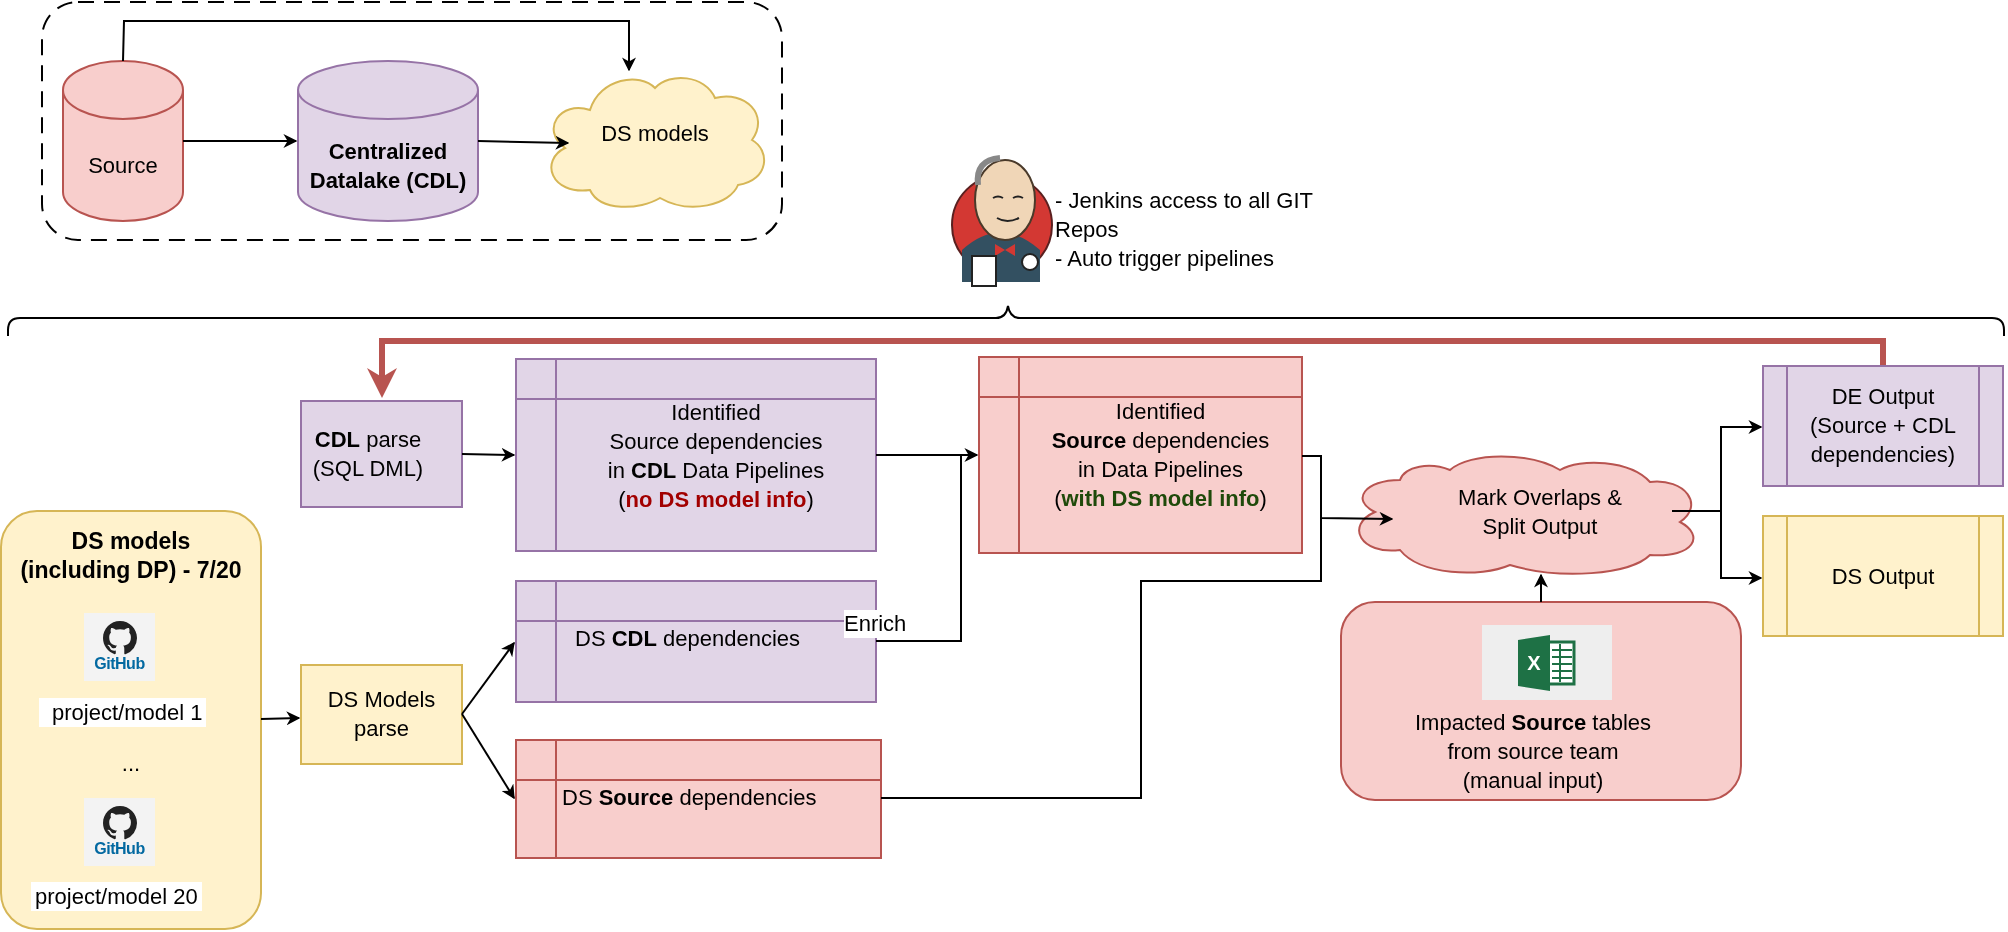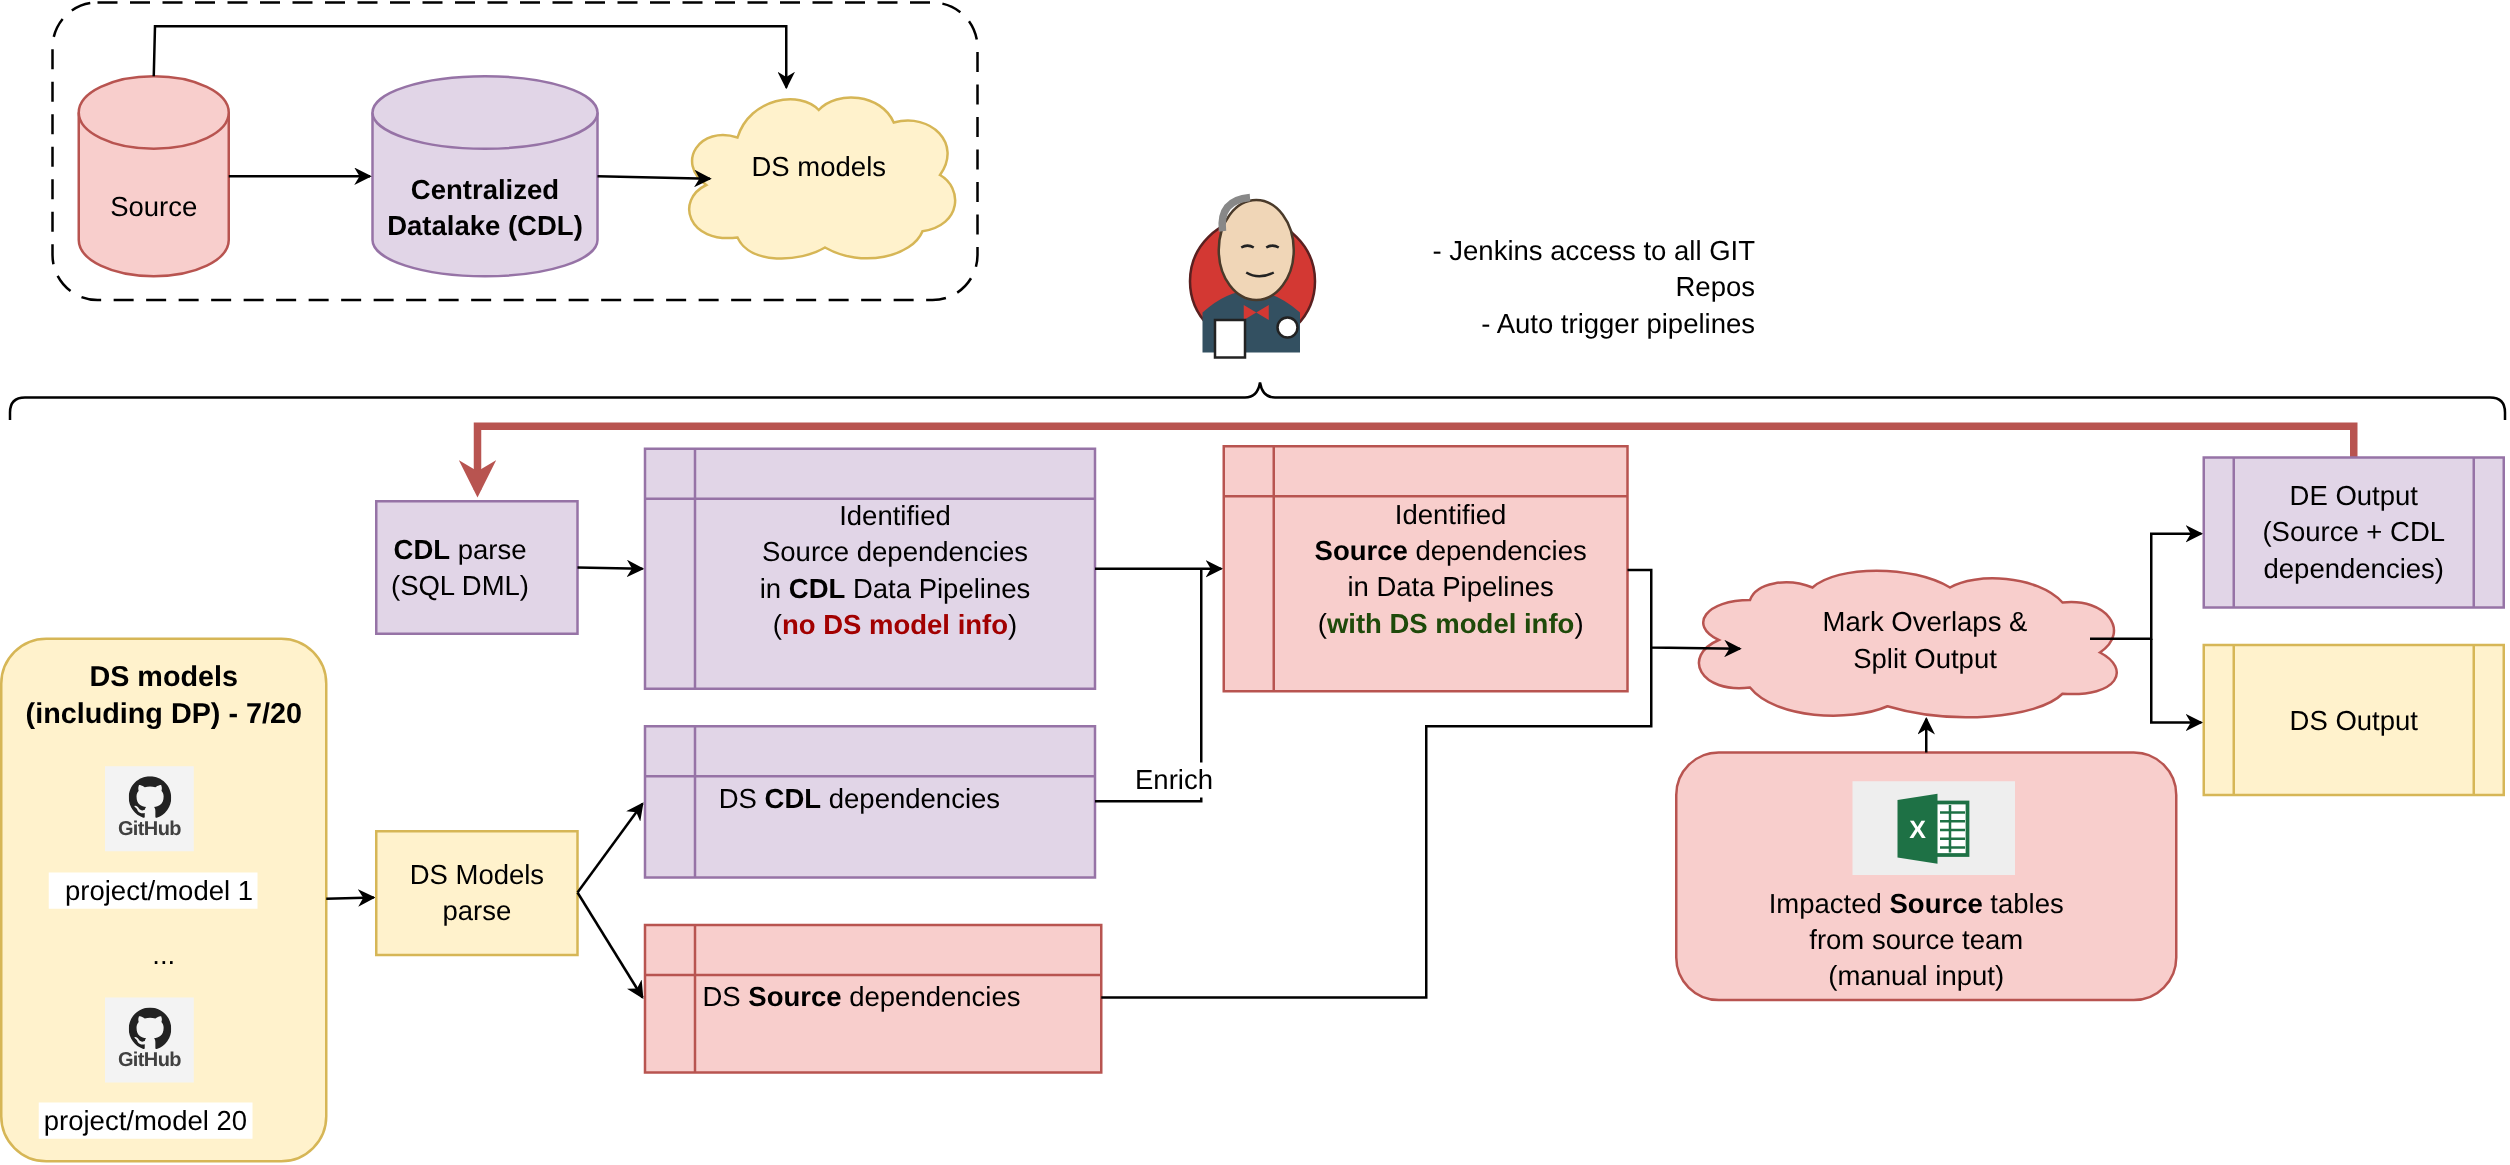--- a/index.html
+++ b/index.html
@@ -7,21 +7,21 @@
          font-family: "Liberation Sans", sans-serif; color: #000; }
   svg.canvas { position: absolute; left: 0; top: 0; }
   .lbl { position: absolute; display: flex; align-items: center; justify-content: center;
          text-align: center; font-size: 22px; line-height: 29px; white-space: pre-line; }
   .lbl b { font-weight: bold; }
   .red-b { color: #a20000; font-weight: bold; text-align: center; }
   .green-b { color: #1f4a0a; font-weight: bold; }
   .plain { position: absolute; font-size: 22px; line-height: 28px; }
   .gh { position: absolute; width: 71px; height: 68px; background: #f3f3f3;
         display: flex; flex-direction: column; align-items: center; justify-content: center; }
-  .gh-word { font-weight: bold; font-size: 16px; letter-spacing: -0.5px; line-height: 18px; color: #404040; }
+  .gh-word { font-weight: bold; font-size: 16px; letter-spacing: -0.5px; line-height: 18px; color: #0369a1; }
   .proj { position: absolute; background: #ffffff; font-size: 22px; line-height: 29px; padding: 0 4px; }
   .excel { position: absolute; background: #eeeeee; display: flex; align-items: center; justify-content: center; }
 </style>
 </head>
 <body>
 
 <svg class="canvas" width="2008" height="932" viewBox="0 0 2008 932">
   <defs>
     <marker id="ah" viewBox="0 0 10 10" refX="9" refY="5" markerWidth="7" markerHeight="7" orient="auto-start-reverse">
       <path d="M0,0 L10,5 L0,10 L3,5 z" fill="#000"></path>
@@ -122,21 +122,21 @@
   <line x1="1541" y1="602" x2="1541" y2="575" stroke="#000" stroke-width="2" marker-end="url(#ah)"></line>
   <polyline points="1672,511 1721,511 1721,427 1761,427" fill="none" stroke="#000" stroke-width="2" marker-end="url(#ah)"></polyline>
   <polyline points="1721,511 1721,578 1761,578" fill="none" stroke="#000" stroke-width="2" marker-end="url(#ah)"></polyline>
 </svg>
 
 <div class="lbl" style="left:63px;top:150px;width:120px;height:30px;">Source</div>
 <div class="lbl" style="left:298px;top:136px;width:180px;height:60px;font-weight:bold;">Centralized
 Datalake (CDL)</div>
 <div class="lbl" style="left:560px;top:118px;width:190px;height:30px;">DS models</div>
 
-<div class="plain" style="left:1084px;top:186px;width:320px;white-space:pre-line;line-height:29px;text-align:right;">- Jenkins access to all GIT
+<div class="plain" style="left:1055px;top:186px;width:320px;white-space:pre-line;line-height:29px;">- Jenkins access to all GIT
 Repos
 - Auto trigger pipelines</div>
 
 <div class="lbl" style="left:1px;top:525px;width:260px;height:62px;font-weight:bold;font-size:23px;">DS models
 (including DP) - 7/20</div>
 <div class="gh" style="left:84px;top:613px;">
   <svg width="34" height="34" viewBox="0 0 16 16">
       <path fill="#222" d="M8 0C3.58 0 0 3.58 0 8c0 3.54 2.29 6.53 5.47 7.59.4.07.55-.17.55-.38v-1.34c-2.23.48-2.7-1.07-2.7-1.07-.36-.92-.89-1.17-.89-1.17-.73-.5.06-.49.06-.49.8.06 1.23.83 1.23.83.72 1.23 1.88.87 2.34.67.07-.52.28-.87.51-1.07-1.78-.2-3.64-.89-3.64-3.95 0-.87.31-1.59.82-2.15-.08-.2-.36-1.02.08-2.12 0 0 .67-.21 2.2.82a7.6 7.6 0 0 1 4 0c1.53-1.04 2.2-.82 2.2-.82.44 1.1.16 1.92.08 2.12.51.56.82 1.27.82 2.15 0 3.07-1.87 3.75-3.65 3.95.29.25.54.73.54 1.48v2.2c0 .21.15.46.55.38A8 8 0 0 0 16 8c0-4.42-3.58-8-8-8z"></path>
     </svg>
   <span class="gh-word">GitHub</span>
@@ -161,21 +161,21 @@
 
 <div class="lbl" style="left:556px;top:397px;width:320px;height:118px;flex-direction:column;">
   <div>Identified</div>
   <div>Source dependencies</div>
   <div><span>in </span><b>CDL</b><span> Data Pipelines</span></div>
   <div><span>(</span><span class="red-b">no DS model info</span><span>)</span></div>
 </div>
 
 <div class="plain" style="left:575px;top:625px;"><span>DS </span><b>CDL</b><span> dependencies</span></div>
 
-<div class="plain" style="left:908px;top:610px;background:#fff;">Enrich</div>
+<div class="plain" style="left:844px;top:610px;background:#fff;">Enrich</div>
 
 <div class="plain" style="left:562px;top:784px;"><span>DS </span><b>Source</b><span> dependencies</span></div>
 
 <div class="lbl" style="left:1019px;top:396px;width:283px;height:118px;flex-direction:column;">
   <div>Identified</div>
   <div><b>Source</b><span> dependencies</span></div>
   <div>in Data Pipelines</div>
   <div><span>(</span><span class="green-b">with DS model info</span><span>)</span></div>
 </div>
 

